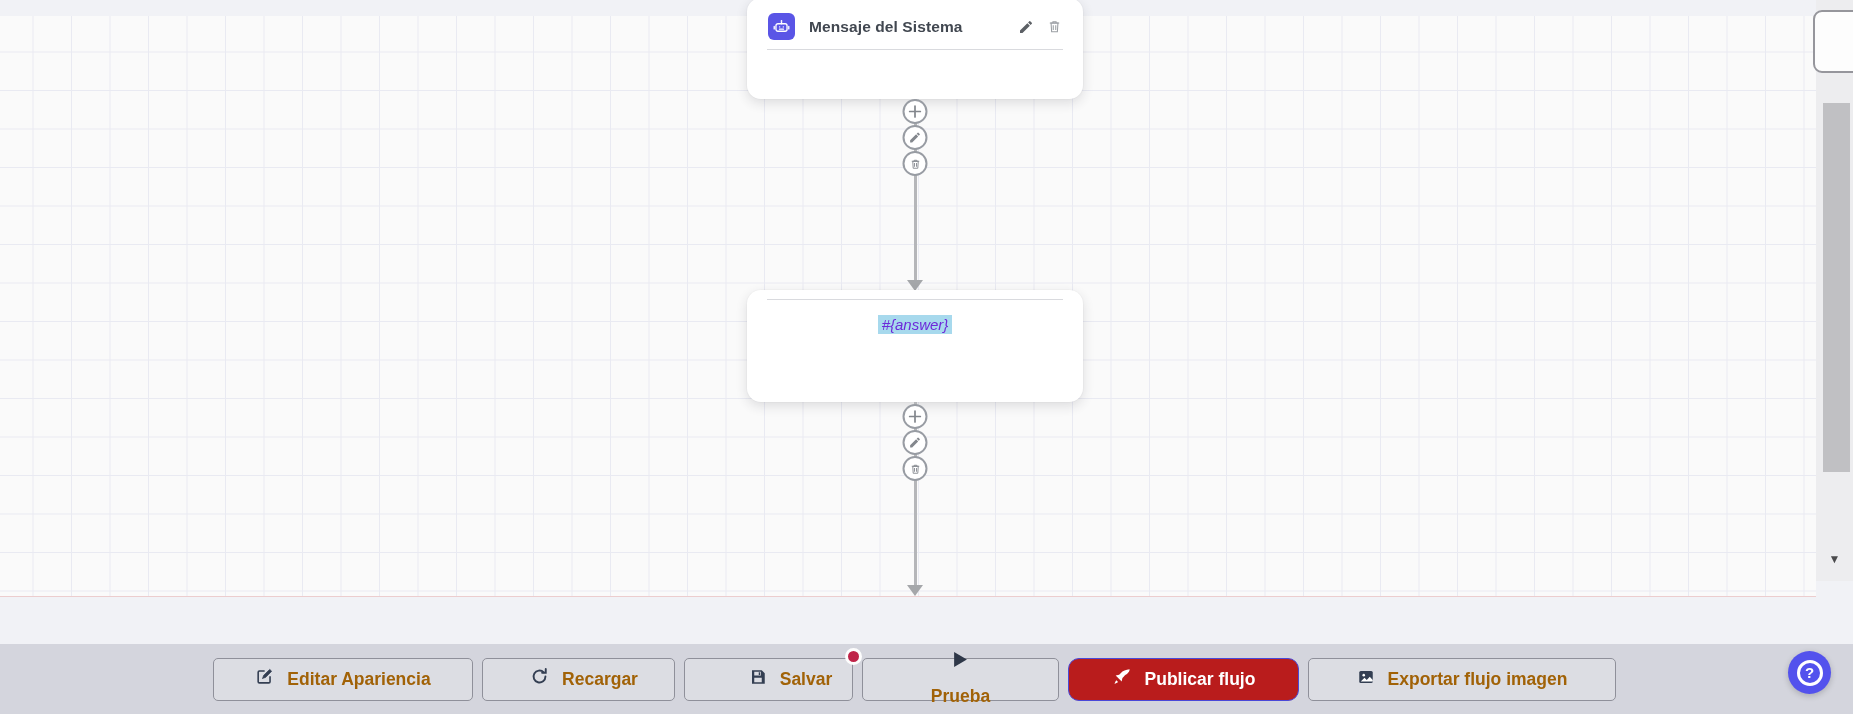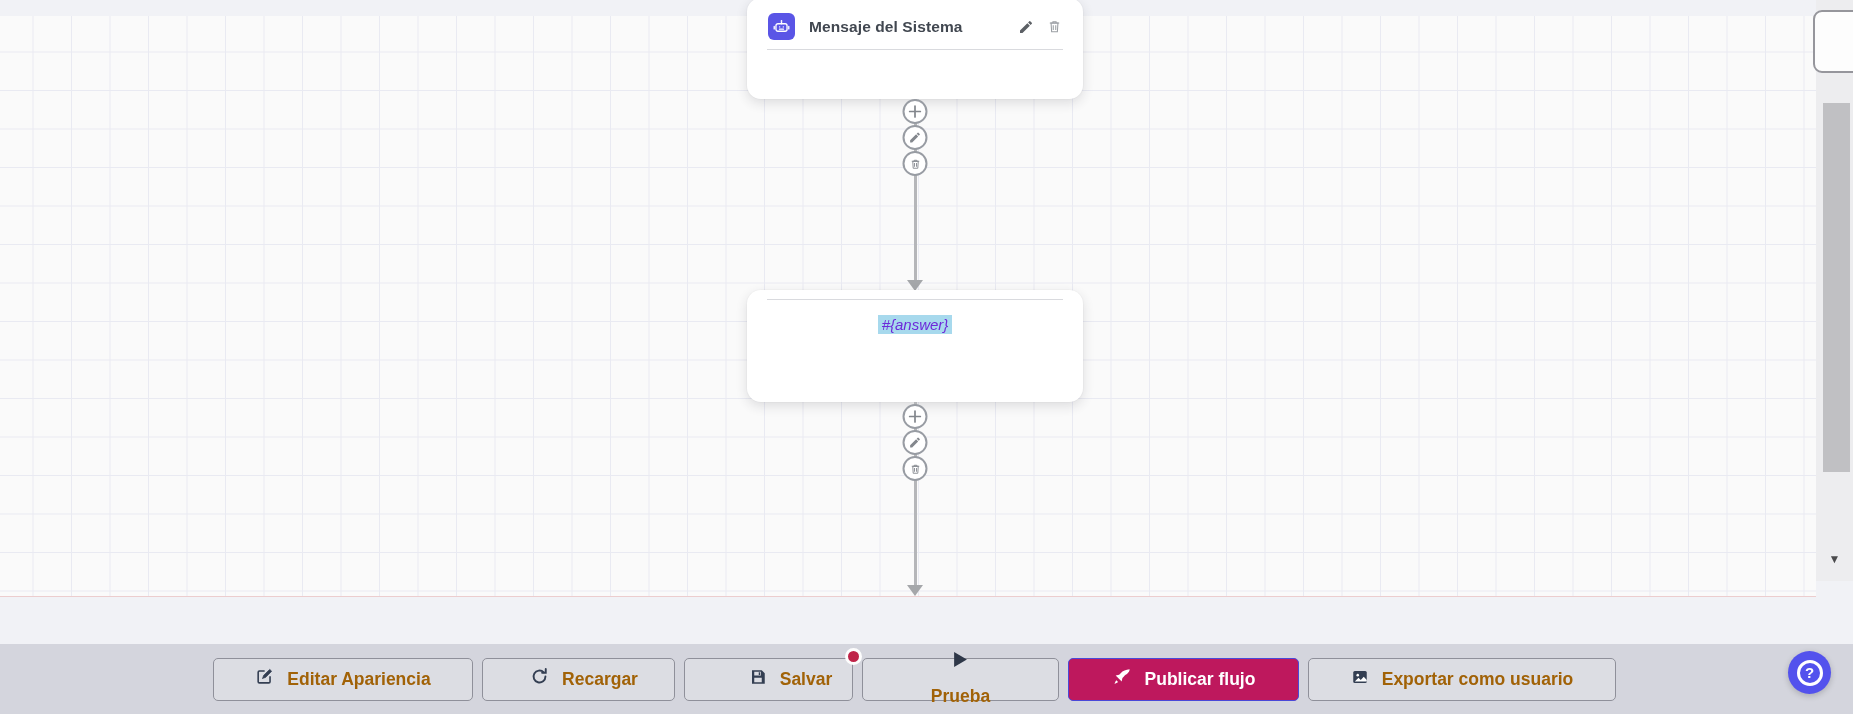--- a/index.html
+++ b/index.html
@@ -79,21 +79,21 @@
     position:absolute; left:0; bottom:0; width:1853px; height:70px;
     background:#d4d5dd; display:flex; align-items:center; gap:9px;
   }
   .tb-btn {
     height:43px; border:1px solid #8f909a; border-radius:5px;
     background:#dcdde3; color:#a16207;
     font-family:"Liberation Sans", sans-serif; font-size:17.5px; font-weight:bold;
     display:flex; align-items:center; justify-content:center; gap:13px;
     cursor:pointer; position:relative; flex:none;
   }
-  .tb-btn.primary { background:#be185d; border-color:#4a49d8; color:#fff; }
+  .tb-btn.primary { background:#b91c1c; border-color:#4a49d8; color:#fff;border-radius:11px; }
   .tb-btn:first-child { margin-left:213px; }
   .badge-dot {
     position:absolute; top:-11px; right:-10px; width:17px; height:17px;
     border-radius:50%; background:#bf2449; border:3px solid #fdfdfd;
   }
 
   
   .help-fab {
     position:absolute; right:22px; bottom:20px; width:43px; height:43px;
     border-radius:50%; background:#5352ed; border:none; cursor:pointer;
@@ -258,21 +258,21 @@
     </button>
 
     <button class="tb-btn" style="width:308px;">
       <span>
         <svg width="18" height="18" viewBox="0 0 24 24">
           <rect x="3" y="4" width="18" height="16" rx="2" fill="#333e52"></rect>
           <circle cx="9" cy="9.5" r="1.7" fill="#fff"></circle>
           <path d="M5 18l5-5 3 3 4-4.5 4 4.5V18z" fill="#fff"></path>
         </svg>
       </span>
-      <span>Exportar como usuario</span>
+      <span>Exportar flujo imagen</span>
     </button>
   </div>
 
   <button class="help-fab">
     <span class="help-ring">?</span>
   </button>
 
 </div>
 
 </body></html>

